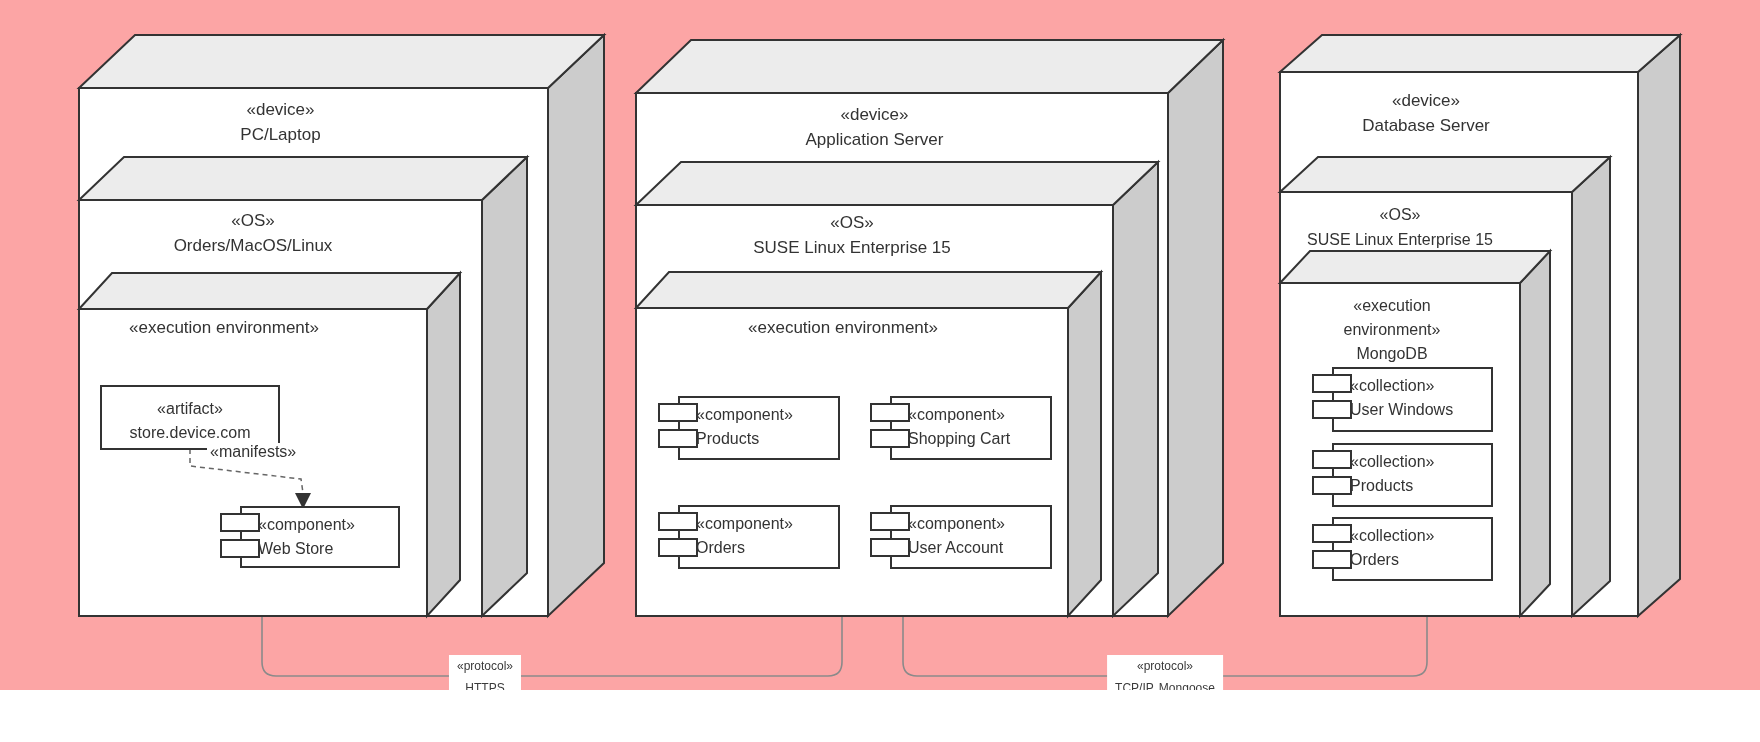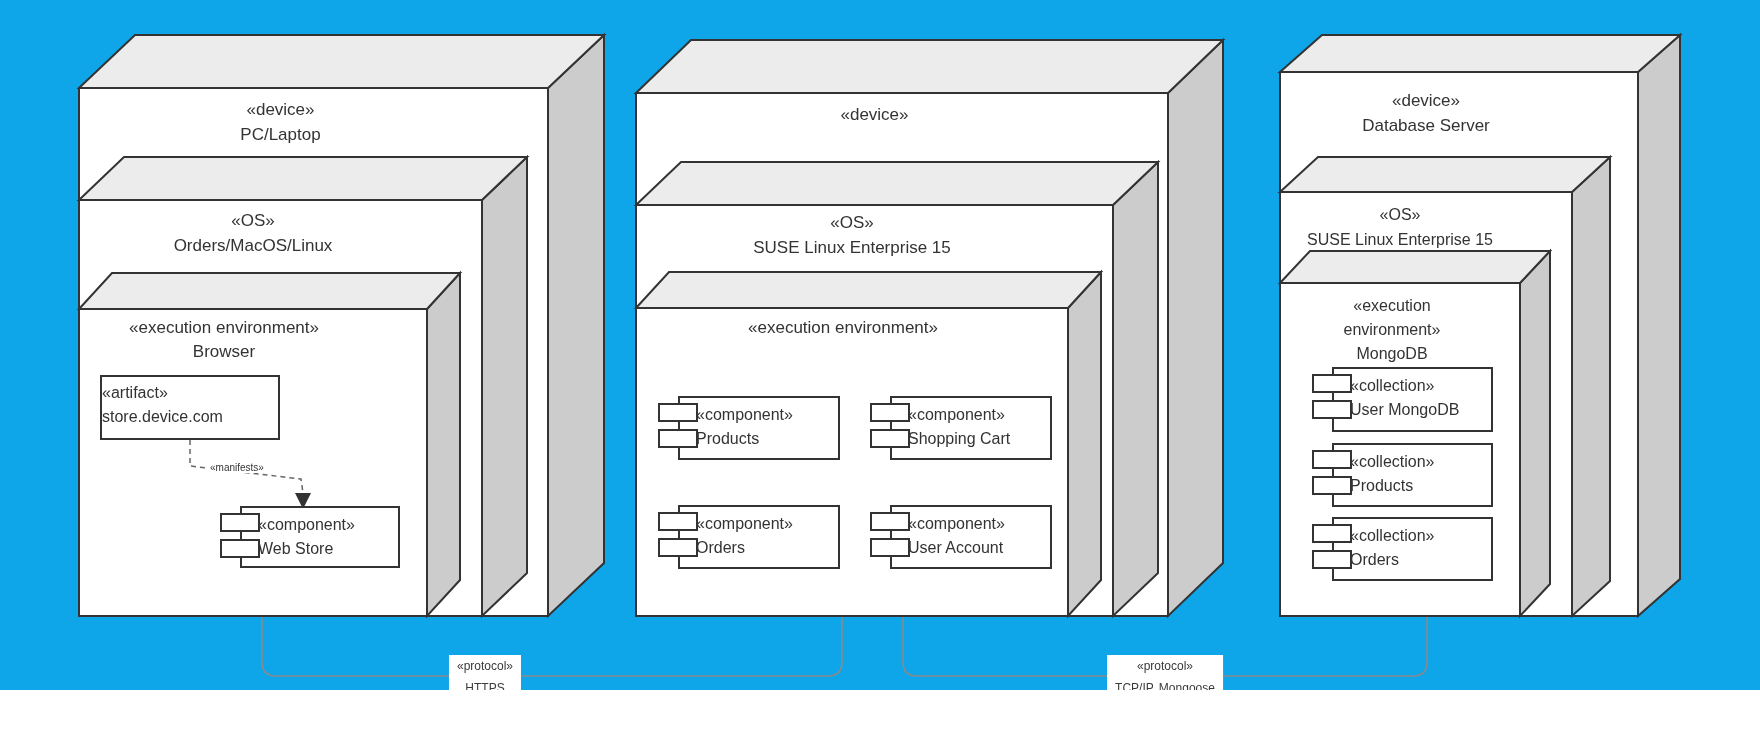--- a/index.html
+++ b/index.html
@@ -2,21 +2,21 @@
 <html><head>
 <meta charset="utf-8">
 <style>
   * { box-sizing: border-box; margin: 0; padding: 0; }
   html, body { background: #ffffff; }
   body { font-family: "Liberation Sans", "DejaVu Sans", sans-serif; }
   .canvas {
     position: relative;
     width: 1760px;
     height: 690px;
-    background: #0ea5e9;
+    background: #fca5a5;
     overflow: hidden;
   }
   svg.layer { position: absolute; left: 0; top: 0; }
 
   
   .front { fill: #ffffff; stroke: #333333; stroke-width: 2; }
   .top   { fill: #ececec; stroke: #333333; stroke-width: 2; stroke-linejoin: miter; }
   .side  { fill: #cccccc; stroke: #333333; stroke-width: 2; stroke-linejoin: miter; }
 
   
@@ -51,37 +51,38 @@
     height: 19px;
     border: 2px solid #333333;
     background: #ffffff;
   }
   .tab1 { top: 5px; }
   .tab2 { top: 31px; }
 
   
   .artifact {
     position: absolute;
-    left: 100px; top: 375px;
+    left: 100px; top: 385px;
     width: 180px; height: 65px;
     border: 2px solid #333333;
     background: #ffffff;
     color: #333333;
+    text-align: center;
     font-size: 16px;
     line-height: 24px;
-    padding-top: 4px;
+    padding-top: 10px;
   }
 
   
   .manifests-label {
     position: absolute;
-    left: 207px; top: 462px;
-    background: #ffffff;
-    color: #333333;
-    font-size: 10px;
+    left: 207px; top: 443px;
+    background: #ffffff;
+    color: #333333;
+    font-size: 16px;
     padding: 0 3px;
   }
 
   
   .proto-label {
     position: absolute;
     transform: translate(-50%, -50%);
     background: #ffffff;
     color: #3a3a3a;
     text-align: center;
@@ -156,25 +157,25 @@
   <div class="nlabel" style="left:79px; top:97px; width:403px;">
     <div>«device»</div>
     <div>PC/Laptop</div>
   </div>
   <div class="nlabel" style="left:79px; top:208px; width:348px;">
     <div>«OS»</div>
     <div>Orders/MacOS/Linux</div>
   </div>
   <div class="nlabel nlabel-sm" style="left:79px; top:316px; width:290px;">
     <div>«execution environment»</div>
-    <div>Browser</div>
   </div>
 
   <div class="nlabel" style="left:636px; top:102px; width:477px;">
     <div>«device»</div>
+    <div>Application Server</div>
   </div>
   <div class="nlabel" style="left:636px; top:210px; width:432px;">
     <div>«OS»</div>
     <div>SUSE Linux Enterprise 15</div>
   </div>
   <div class="nlabel nlabel-sm" style="left:636px; top:316px; width:414px;">
     <div>«execution environment»</div>
   </div>
 
   <div class="nlabel" style="left:1280px; top:88px; width:292px;">
@@ -240,21 +241,21 @@
       <div>«component»</div>
       <div>User Account</div>
     </div>
   </div>
 
   <div class="comp" style="left:1332px; top:367px; width:161px; height:65px;">
     <div class="tab tab1"></div>
     <div class="tab tab2"></div>
     <div class="inner">
       <div>«collection»</div>
-      <div>User MongoDB</div>
+      <div>User Windows</div>
     </div>
   </div>
 
   <div class="comp" style="left:1332px; top:443px; width:161px; height:64px;">
     <div class="tab tab1"></div>
     <div class="tab tab2"></div>
     <div class="inner">
       <div>«collection»</div>
       <div>Products</div>
     </div>

